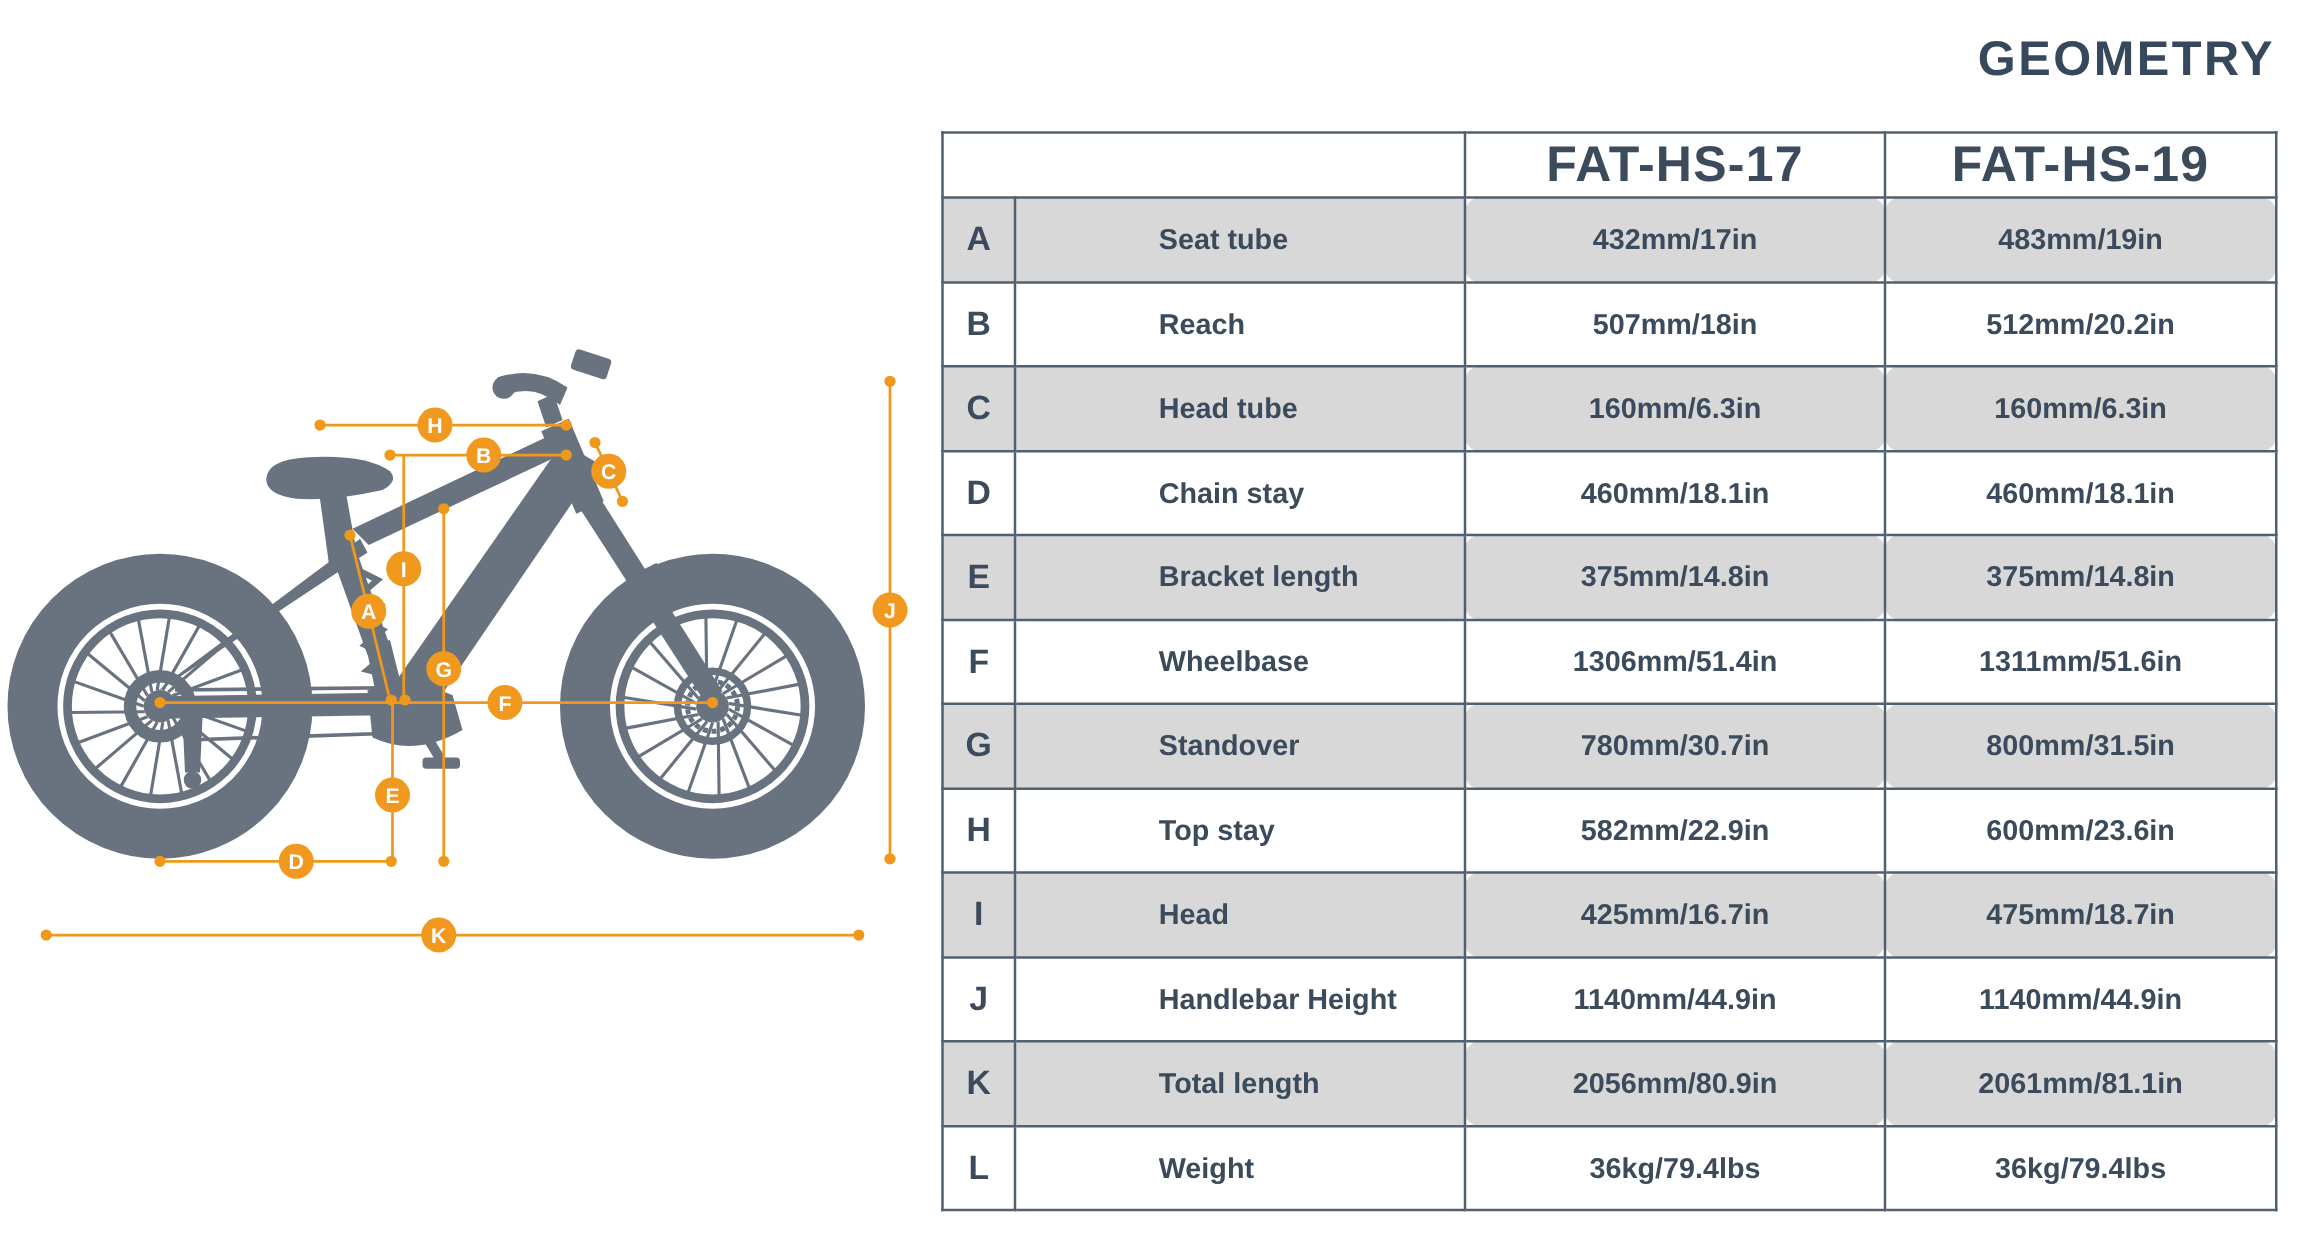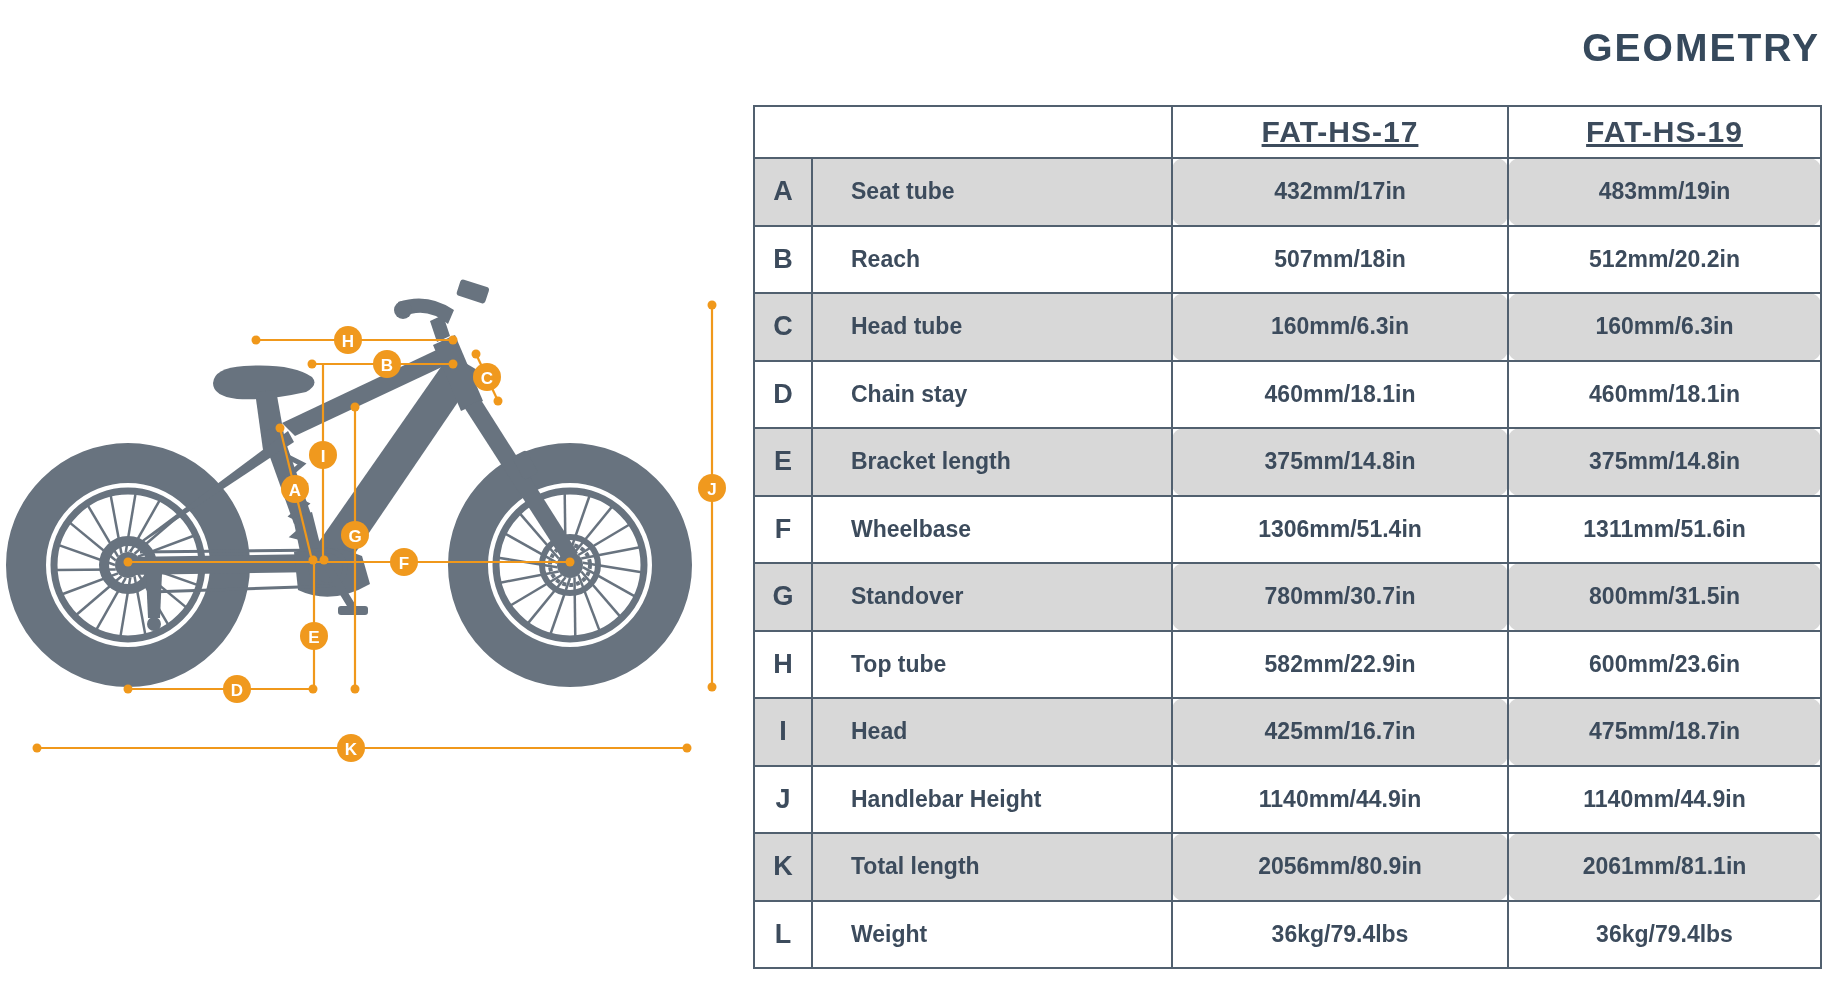--- a/index.html
+++ b/index.html
@@ -13,23 +13,23 @@
     color:#36495C;
   }
   .geo-table{
     position:absolute;left:753px;top:105px;width:1067px;
     border-collapse:collapse;table-layout:fixed;color:#3C4B5C;
   }
   .geo-table th,.geo-table td{border:2px solid #51606F;padding:0;}
   .geo-table thead tr{height:52px;}
   .geo-table tbody tr{height:67.5px;}
   .geo-table tbody tr:nth-child(odd){background:#D8D8D8;}
-  th.size-head{font-size:30px;font-weight:bold;text-align:center;letter-spacing:1px;text-decoration:underline;}
+  th.size-head{font-size:40px;font-weight:bold;text-align:center;letter-spacing:1px;}
   td.cell-letter{font-size:27px;font-weight:bold;text-align:center;}
-  td.cell-name{font-size:23px;font-weight:bold;text-align:left;padding-left:38px;}
+  td.cell-name{font-size:23px;font-weight:bold;text-align:left;padding-left:114px;}
   td.cell-val{font-size:23px;font-weight:bold;text-align:center;border-radius:12px;}
   .diagram-svg{position:absolute;left:0;top:0;}
   .dim-line{stroke:#F0981B;stroke-width:2.2;fill:none;}
   .dim-dot{fill:#F0981B;}
   .badge-circle{fill:#F0991E;}
   .badge-letter{fill:#ffffff;font-family:"Liberation Sans",sans-serif;font-size:17px;font-weight:bold;text-anchor:middle;dominant-baseline:central;}
   .bike{fill:#68737F;}
   .bike-stroke{stroke:#68737F;fill:none;}
 </style>
 </head>
@@ -255,21 +255,21 @@
         <td class="cell-val">1311mm/51.6in</td>
       </tr>
       <tr>
         <td class="cell-letter">G</td>
         <td class="cell-name">Standover</td>
         <td class="cell-val">780mm/30.7in</td>
         <td class="cell-val">800mm/31.5in</td>
       </tr>
       <tr>
         <td class="cell-letter">H</td>
-        <td class="cell-name">Top tube</td>
+        <td class="cell-name">Top stay</td>
         <td class="cell-val">582mm/22.9in</td>
         <td class="cell-val">600mm/23.6in</td>
       </tr>
       <tr>
         <td class="cell-letter">I</td>
         <td class="cell-name">Head</td>
         <td class="cell-val">425mm/16.7in</td>
         <td class="cell-val">475mm/18.7in</td>
       </tr>
       <tr>

